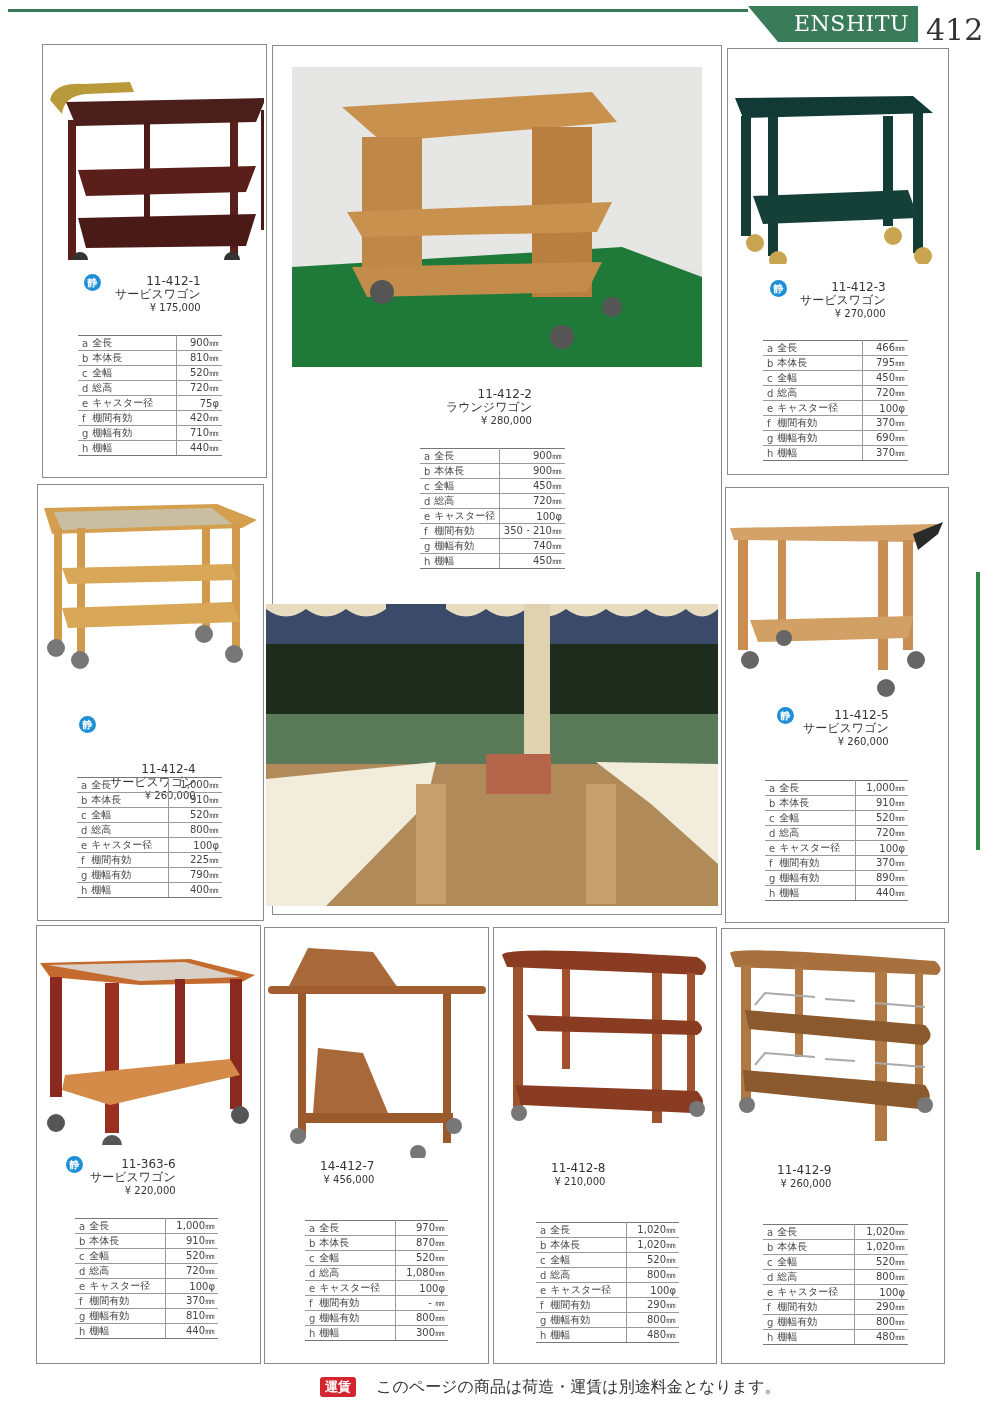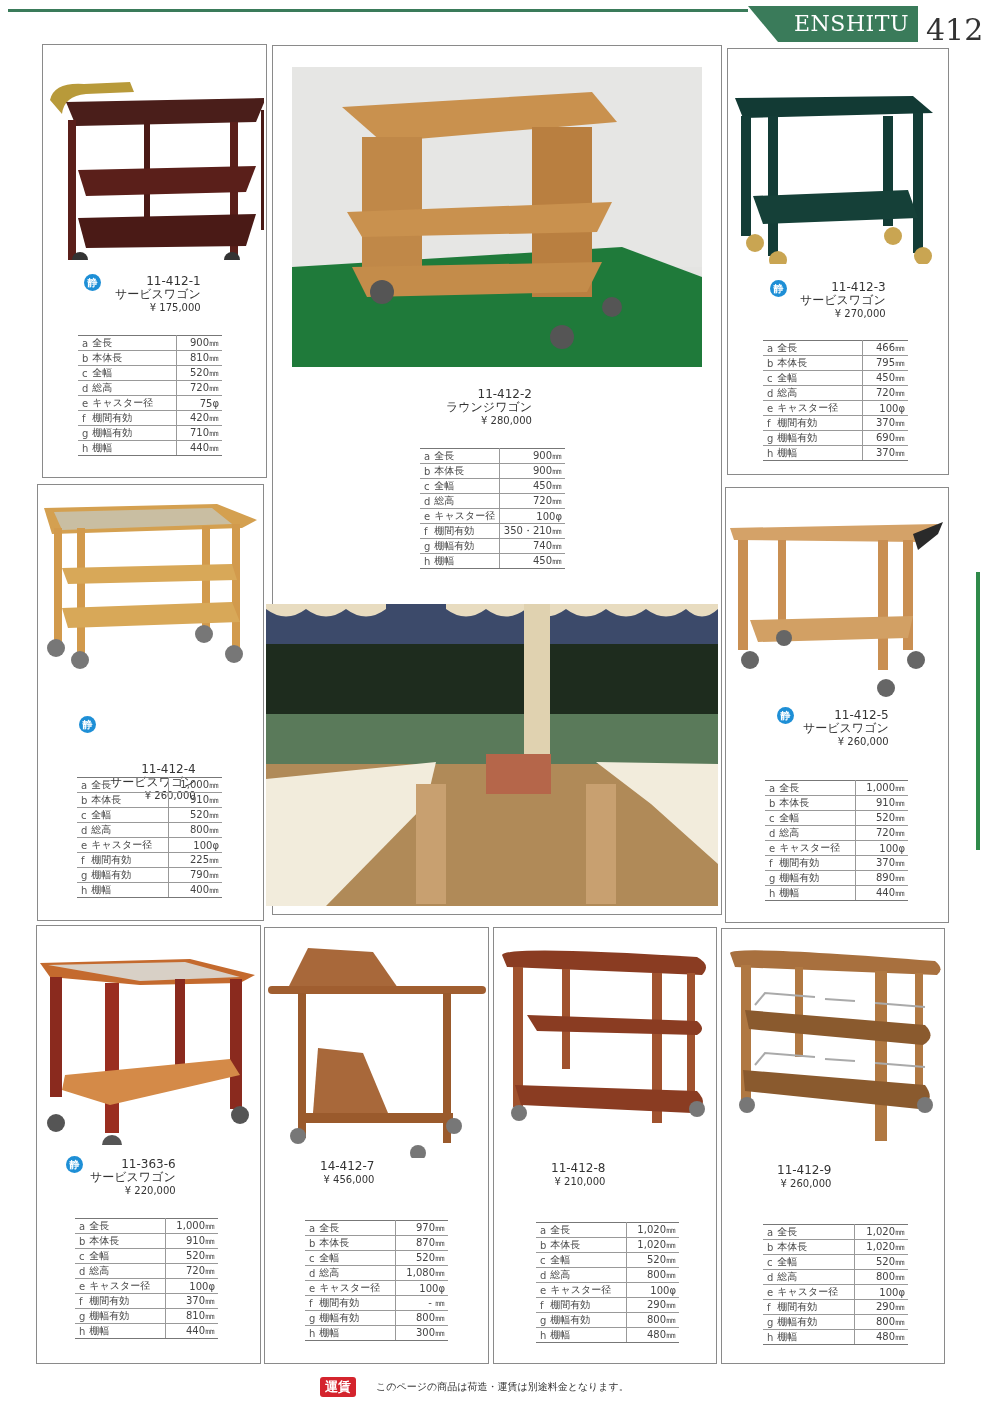--- a/index.html
+++ b/index.html
@@ -28,21 +28,21 @@
   table.spec { position: absolute; border-collapse: collapse; font-size: 10px; color: #444; }
   table.spec td { height: 15px; border-top: 1px solid #999; padding: 0 2px; white-space: nowrap; }
   table.spec tr:first-child td { border-top: 1.5px solid #777; }
   table.spec tr:last-child td { border-bottom: 1.5px solid #777; }
   table.spec td.k { width: 12px; padding-left: 4px; color: #555; }
   table.spec td.lbl { border-right: 1px solid #999; }
   table.spec td.val { text-align: right; padding-right: 3px; }
 
   .footer { position: absolute; left: 320px; top: 1376px; height: 22px; display: flex; align-items: center; gap: 20px; }
   .footer .badge { background: #d4242d; color: #fff; font-weight: bold; font-size: 13px; padding: 2px 5px; border-radius: 3px; line-height: 16px; }
-  .footer .note { font-size: 10px; color: #333; }
+  .footer .note { font-size: 16px; color: #333; }
 </style>
 </head>
 <body>
 
 <div class="top-rule"></div>
 <div class="top-banner">
   <svg viewBox="0 0 170 36" preserveAspectRatio="none">
       <polygon points="0,0 170,0 170,36 30,36" fill="#3a7b5a"></polygon>
     </svg>
 </div>

